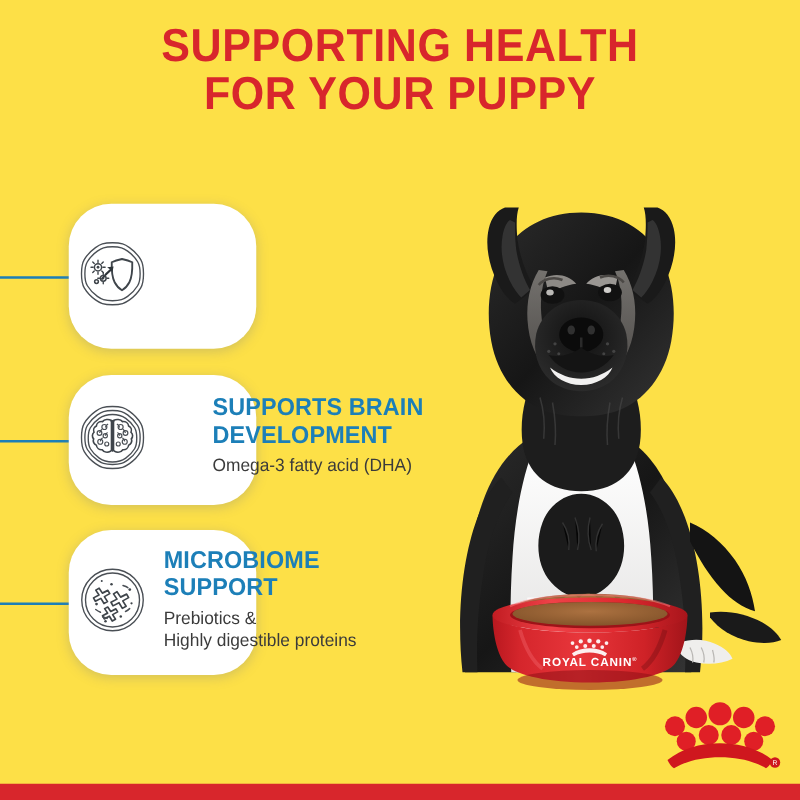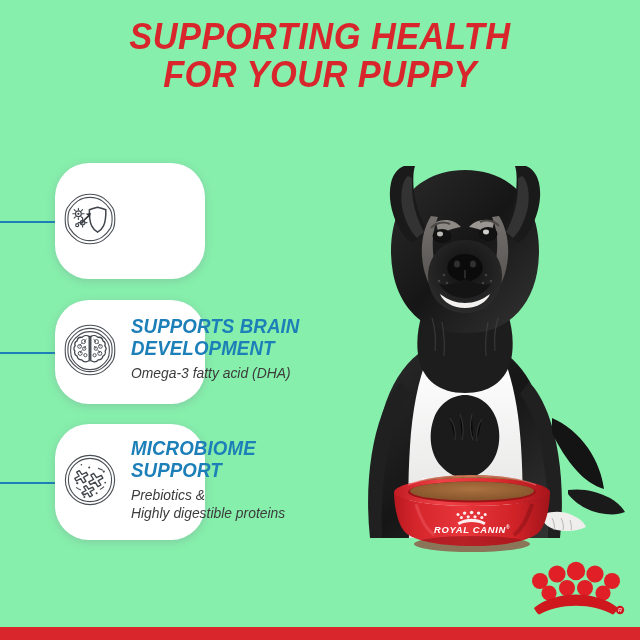--- a/index.html
+++ b/index.html
@@ -3,21 +3,21 @@
 <meta charset="utf-8">
 <style>
   * { margin:0; padding:0; box-sizing:border-box; }
   html,body { width:640px; height:640px; }
   body {
     font-family:"Liberation Sans", sans-serif;
     background:#ffffff;
     position:relative;
     overflow:hidden;
   }
-  #stage { position:absolute; inset:0; background:#86efac;font-style:italic; }
+  #stage { position:absolute; inset:0; background:#fde047; }
 
   
   .title {
     position:absolute;
     left:0; right:0; top:18px;
     text-align:center;
     color:#d8262c;
     font-weight:bold;
     font-size:37px;
     line-height:38px;
@@ -57,21 +57,21 @@
     width:56px; height:56px;
     left:62px;
   }
   .icon-wrap.i1 { top:191px; }
   .icon-wrap.i2 { top:322px; }
   .icon-wrap.i3 { top:452px; }
   .icon-wrap svg { display:block; width:56px; height:56px; }
 
   .ftext { position:absolute; left:131px; width:250px; }
   .ftext.t1 { top:172px; }
-  .ftext.t2 { top:315px; }
+  .ftext.t2 { top:315px;margin-left:39px; }
   .ftext.t3 { top:437px; }
 
   .fhead {
     color:#1c7fb8;
     font-weight:bold;
     font-size:19.5px;
     line-height:22px;
     letter-spacing:0.1px;
     transform:scaleX(0.96);
     transform-origin:left top;

